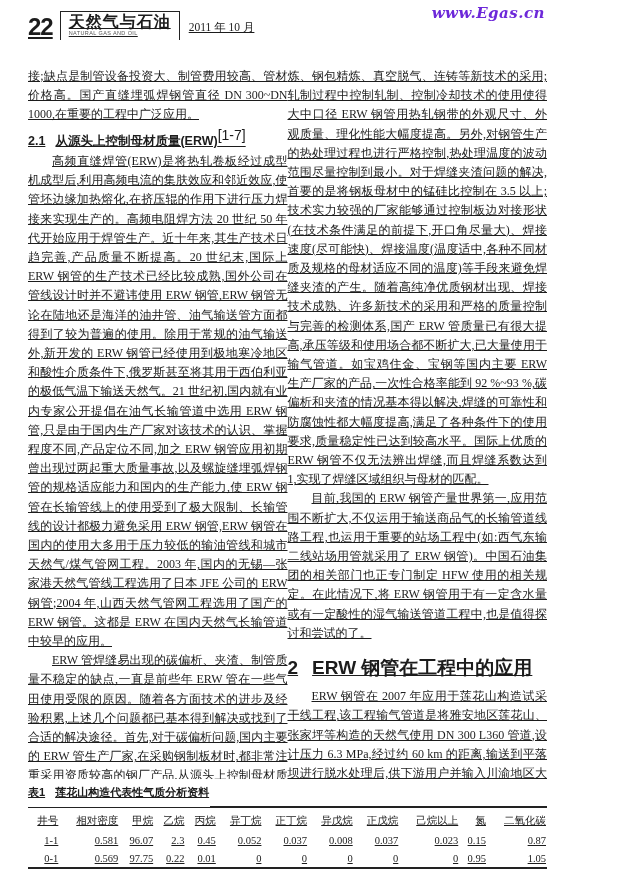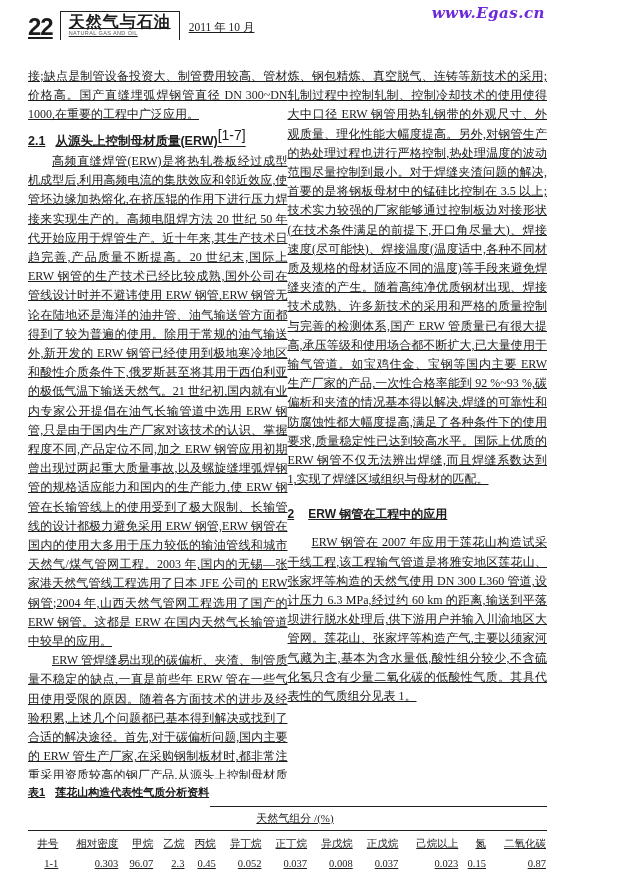--- a/index.html
+++ b/index.html
@@ -46,21 +46,21 @@
   .para { text-indent:2em; }
   .cont { text-indent:0; }
   h3.sec {
     font-family:"Liberation Sans","DejaVu Sans",sans-serif;
     font-size:12.5px; font-weight:bold; margin:1px 0 1px 0; line-height:19.2px;
   }
   h3.sec .sec-num { margin-right:10px; }
   h3.sec sup { font-size:14px; font-weight:normal; }
   h2.sec {
     font-family:"Liberation Sans","DejaVu Sans",sans-serif;
-    font-size:12px; font-weight:bold; margin:15px 0 9px 0; line-height:20px;
+    font-size:19px; font-weight:bold; margin:15px 0 9px 0; line-height:20px;
   }
   h2.sec .sec-num { margin-right:14px; }
 
   
   .tbl-wrap { margin-top:6px; }
   .tbl-title {
     font-family:"Liberation Sans","DejaVu Sans",sans-serif;
     font-size:11px; font-weight:bold; margin:0 0 6px 0;
   }
   .tbl-title .tbl-label { margin-right:10px;margin-top:36px; }
@@ -93,50 +93,50 @@
 
   <div class="cols">
     <div class="col">
       <p class="cont">接;缺点是制管设备投资大、制管费用较高、管材价格高。国产直缝埋弧焊钢管直径 DN 300~DN 1000,在重要的工程中广泛应用。</p>
       <h3 class="sec"><span class="sec-num">2.1</span><span>从源头上控制母材质量(ERW)</span><sup>[1-7]</sup></h3>
       <p class="para">高频直缝焊管(ERW)是将热轧卷板经过成型机成型后,利用高频电流的集肤效应和邻近效应,使管坯边缘加热熔化,在挤压辊的作用下进行压力焊接来实现生产的。高频电阻焊方法 20 世纪 50 年代开始应用于焊管生产。近十年来,其生产技术日趋完善,产品质量不断提高。20 世纪末,国际上 ERW 钢管的生产技术已经比较成熟,国外公司在管线设计时并不避讳使用 ERW 钢管,ERW 钢管无论在陆地还是海洋的油井管、油气输送管方面都得到了较为普遍的使用。除用于常规的油气输送外,新开发的 ERW 钢管已经使用到极地寒冷地区和酸性介质条件下,俄罗斯甚至将其用于西伯利亚的极低气温下输送天然气。21 世纪初,国内就有业内专家公开提倡在油气长输管道中选用 ERW 钢管,只是由于国内生产厂家对该技术的认识、掌握程度不同,产品定位不同,加之 ERW 钢管应用初期曾出现过两起重大质量事故,以及螺旋缝埋弧焊钢管的规格适应能力和国内的生产能力,使 ERW 钢管在长输管线上的使用受到了极大限制、长输管线的设计都极力避免采用 ERW 钢管,ERW 钢管在国内的使用大多用于压力较低的输油管线和城市天然气/煤气管网工程。2003 年,国内的无锡—张家港天然气管线工程选用了日本 JFE 公司的 ERW 钢管;2004 年,山西天然气管网工程选用了国产的 ERW 钢管。这都是 ERW 在国内天然气长输管道中较早的应用。</p>
       <p class="para">ERW 管焊缝易出现的碳偏析、夹渣、制管质量不稳定的缺点,一直是前些年 ERW 管在一些气田使用受限的原因。随着各方面技术的进步及经验积累,上述几个问题都已基本得到解决或找到了合适的解决途径。首先,对于碳偏析问题,国内主要的 ERW 管生产厂家,在采购钢制板材时,都非常注重采用资质较高的钢厂产品,从源头上控制母材质量,严格要求采用低碳、低磷、低硫、微合金化的卷板,锰含量也控制在适当范围,近年来冶金技术在该领域的发展完全能满足钢管生产对板材的要求,冶炼过程中的转炉冶</p>
     </div>
     <div class="col">
       <p class="cont">炼、钢包精炼、真空脱气、连铸等新技术的采用;轧制过程中控制轧制、控制冷却技术的使用使得大中口径 ERW 钢管用热轧钢带的外观尺寸、外观质量、理化性能大幅度提高。另外,对钢管生产的热处理过程也进行严格控制,热处理温度的波动范围尽量控制到最小。对于焊缝夹渣问题的解决,首要的是将钢板母材中的锰硅比控制在 3.5 以上;技术实力较强的厂家能够通过控制板边对接形状(在技术条件满足的前提下,开口角尽量大)、焊接速度(尽可能快)、焊接温度(温度适中,各种不同材质及规格的母材适应不同的温度)等手段来避免焊缝夹渣的产生。随着高纯净优质钢材出现、焊接技术成熟、许多新技术的采用和严格的质量控制与完善的检测体系,国产 ERW 管质量已有很大提高,承压等级和使用场合都不断扩大,已大量使用于输气管道。如宝鸡住金、宝钢等国内主要 ERW 生产厂家的产品,一次性合格率能到 92 %~93 %,碳偏析和夹渣的情况基本得以解决,焊缝的可靠性和防腐蚀性都大幅度提高,满足了各种条件下的使用要求,质量稳定性已达到较高水平。国际上优质的 ERW 钢管不仅无法辨出焊缝,而且焊缝系数达到 1,实现了焊缝区域组织与母材的匹配。</p>
+      <p class="para">目前,我国的 ERW 钢管产量世界第一,应用范围不断扩大,不仅运用于输送商品气的长输管道线路工程,也运用于重要的站场工程中(如:西气东输二线站场用管就采用了 ERW 钢管)。中国石油集团的相关部门也正专门制定 HFW 使用的相关规定。在此情况下,将 ERW 钢管用于有一定含水量或有一定酸性的湿气输送管道工程中,也是值得探讨和尝试的了。</p>
       <h2 class="sec"><span class="sec-num">2</span><span>ERW 钢管在工程中的应用</span></h2>
       <p class="para">ERW 钢管在 2007 年应用于莲花山构造试采干线工程,该工程输气管道是将雅安地区莲花山、张家坪等构造的天然气使用 DN 300 L360 管道,设计压力 6.3 MPa,经过约 60 km 的距离,输送到平落坝进行脱水处理后,供下游用户并输入川渝地区大管网。莲花山、张家坪等构造产气,主要以须家河气藏为主,基本为含水量低,酸性组分较少,不含硫化氢只含有少量二氧化碳的低酸性气质。其具代表性的气质组分见表 1。</p>
     </div>
   </div>
 
   <div class="tbl-wrap">
     <div class="tbl-title"><span class="tbl-label">表1</span><span>莲花山构造代表性气质分析资料</span></div>
     <div class="spanner-rule"></div>
-    <div class="spanner">天然气组分 /(%)</div>
     <table class="gas">
       <thead>
         <tr id="gas-col-row">
             <th>井号</th>
             <th>相对密度</th>
             <th>甲烷</th>
             <th>乙烷</th>
             <th>丙烷</th>
             <th>异丁烷</th>
             <th>正丁烷</th>
             <th>异戊烷</th>
             <th>正戊烷</th>
             <th>己烷以上</th>
             <th>氮</th>
             <th>二氧化碳</th>
           </tr>
       </thead>
       <tbody id="gas-body">
           <tr>
             <td>1-1</td>
-            <td>0.303</td>
+            <td>0.581</td>
             <td>96.07</td>
             <td>2.3</td>
             <td>0.45</td>
             <td>0.052</td>
             <td>0.037</td>
             <td>0.008</td>
             <td>0.037</td>
             <td>0.023</td>
             <td>0.15</td>
             <td>0.87</td>

